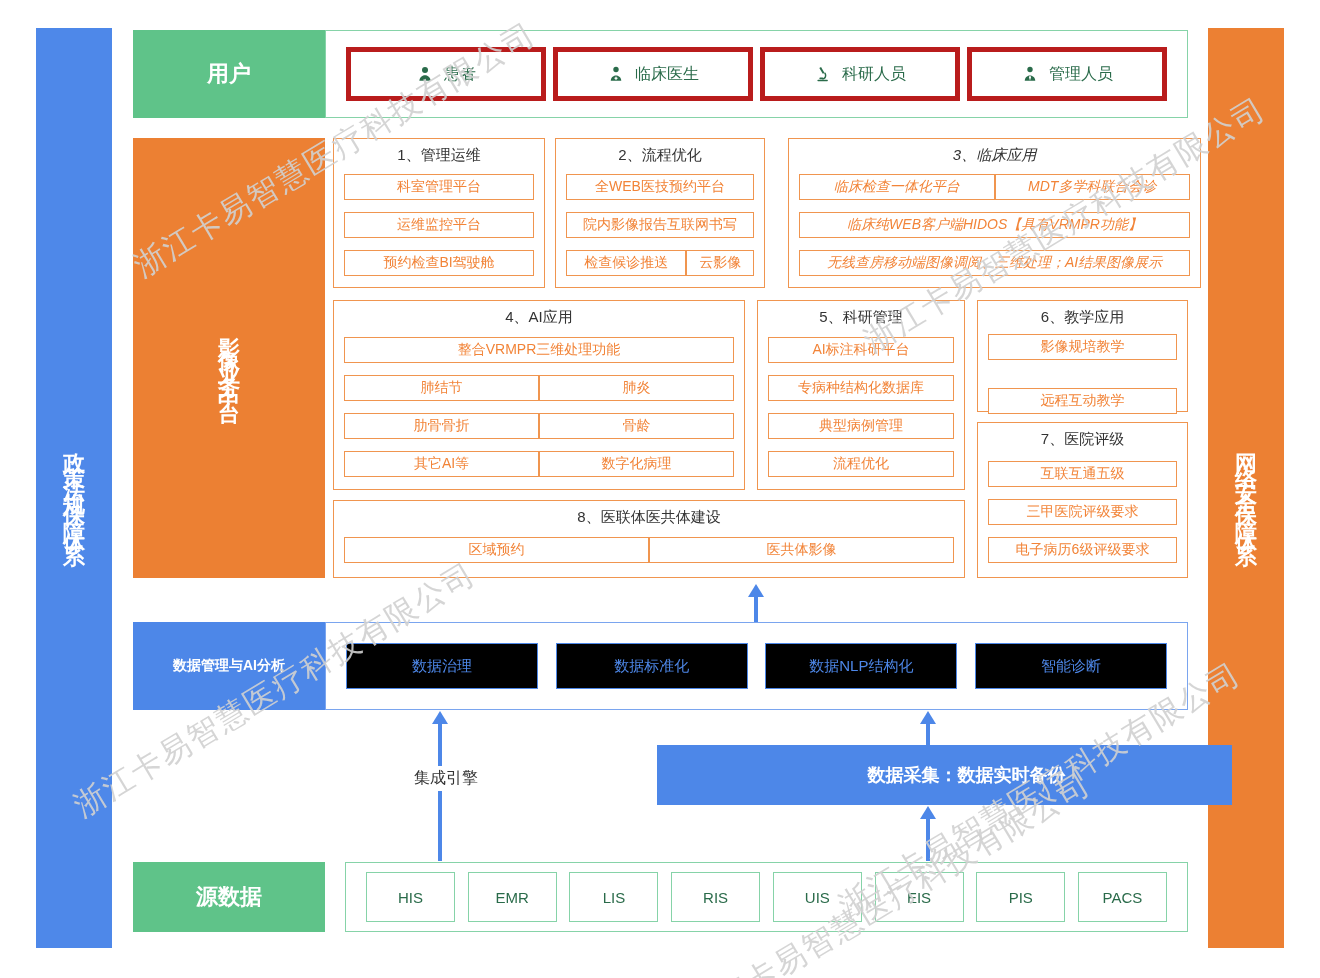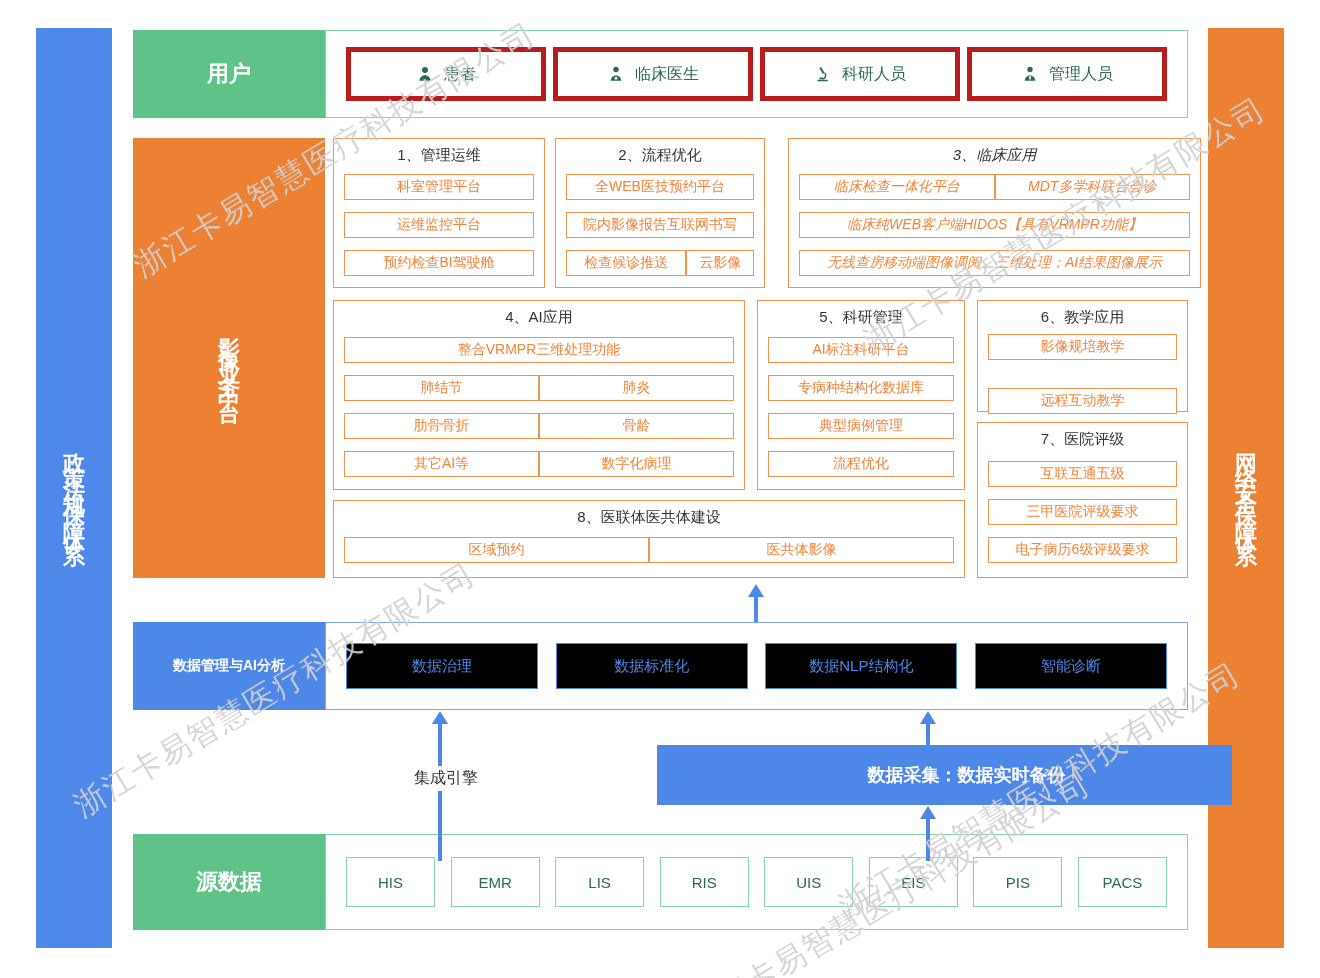--- a/index.html
+++ b/index.html
@@ -52,21 +52,21 @@
   .arr{position:absolute;width:16px;display:flex;flex-direction:column;align-items:center;z-index:2;}
   .arr-head{width:0;height:0;border-left:8px solid transparent;border-right:8px solid transparent;border-bottom:13px solid #4d87e8;}
   .arr-shaft{width:4px;flex:1;background:#4d87e8;}
   .arr-a{left:748px;top:584px;height:38px;}
   .arr-b{left:432px;top:711px;height:150px;}
   .arr-c{left:920px;top:711px;height:34px;}
   .arr-d{left:920px;top:806px;height:55px;}
   .engine-label{position:absolute;left:396px;top:766px;width:100px;text-align:center;background:#fff;color:#333;font-size:16px;padding:2px 0;z-index:3;}
   .collect-box{position:absolute;left:657px;top:745px;width:531px;height:60px;background:#4d87e8;color:#ffffff;font-size:18px;font-weight:bold;display:flex;align-items:center;justify-content:center;z-index:1;padding-left:44px;}
   
-  .source-row{top:834px;height:96px;}
+  .source-row{top:862px;height:70px;gap:20px;}
   .src-box{width:87px;height:48px;border:1px solid #86d3a8;color:#2a6b4a;font-size:15px;display:flex;align-items:center;justify-content:center;background:#fff;}
   
   .wm{position:absolute;white-space:nowrap;color:rgba(208,208,208,0.9);font-size:31px;letter-spacing:2px;transform:translate(-50%,-50%) rotate(-31deg);z-index:40;pointer-events:none;}
   .wm1{left:335px;top:150px;}
   .wm2{left:1065px;top:225px;}
   .wm3{left:275px;top:690px;}
   .wm4{left:1040px;top:790px;}
   .wm5{left:890px;top:900px;}
 </style>
 </head>

